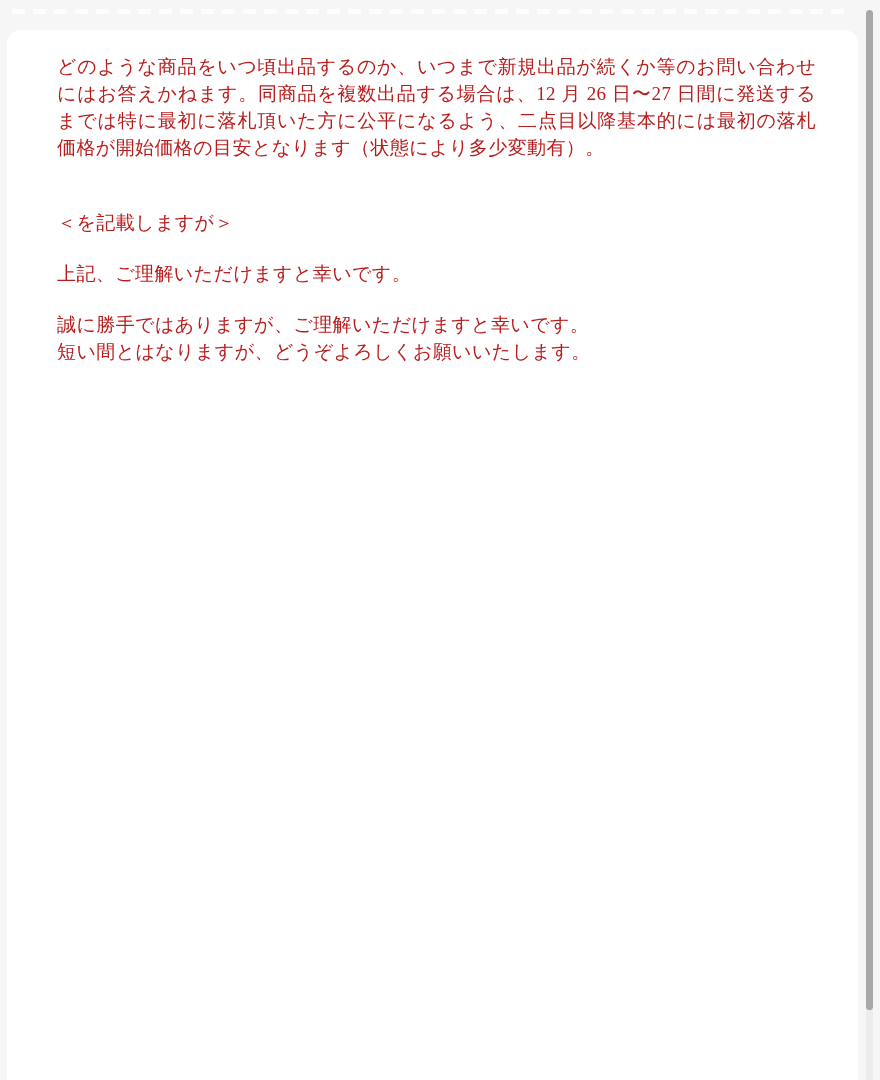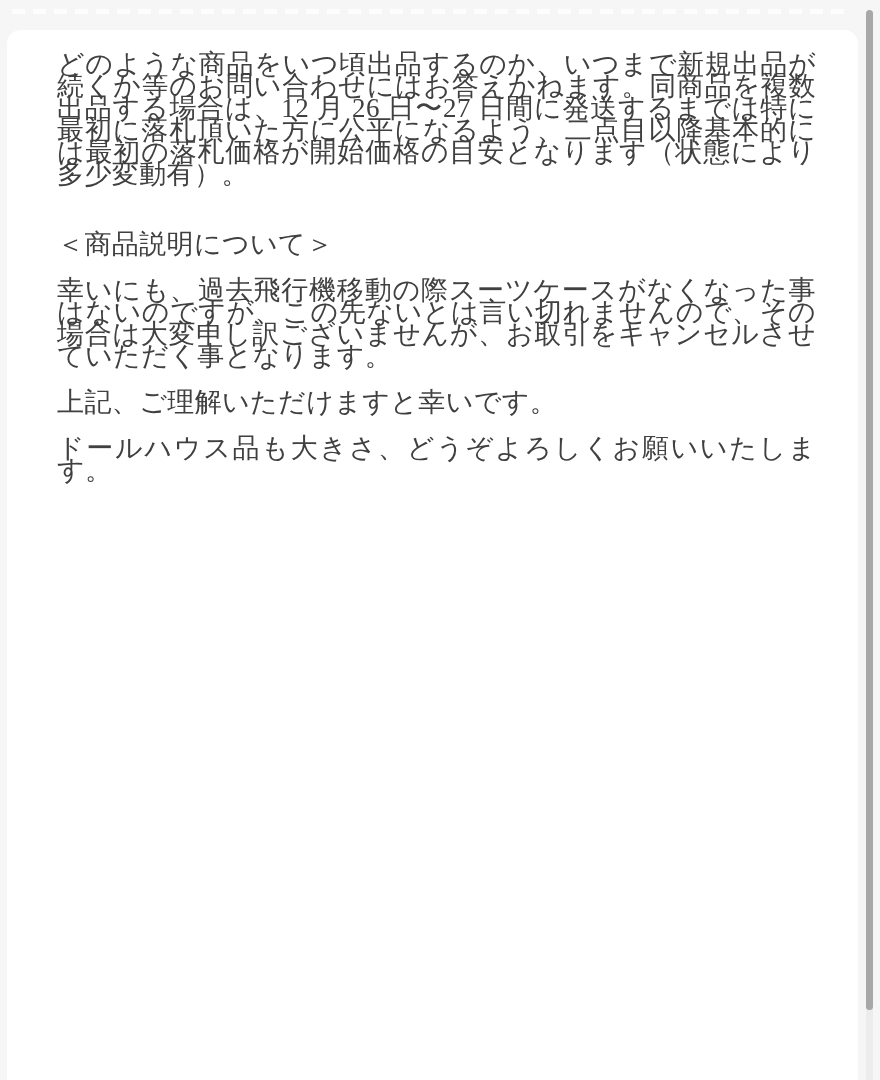--- a/index.html
+++ b/index.html
@@ -33,23 +33,23 @@
     position: absolute;
     left: 7px;
     top: 30px;
     width: 851px;
     bottom: 0;
     background: #ffffff;
     border-radius: 14px 14px 0 0;
   }
   .content {
     padding: 23px 42px 0 50px;
-    color: #404040;
-    font-size: 27px;
-    line-height: 22px;
+    color: #b91c1c;
+    font-size: 19px;
+    line-height: 27px;
     letter-spacing: 0.4px;
     text-align: justify;
     text-justify: inter-ideograph;
   }
   .section { margin: 0 0 24px 0; }
   .section.gap-large { margin-bottom: 48px; }
   .section-heading, .para { margin: 0; }
   
   .scroll-track {
     position: absolute;
@@ -77,30 +77,30 @@
 
   <div class="perforation"></div>
 
   <div class="card">
     <div class="content">
 
     <div class="section gap-large">
   <div class="para">どのような商品をいつ頃出品するのか、いつまで新規出品が続くか等のお問い合わせにはお答えかねます。同商品を複数出品する場合は、12 月 26 日〜27 日間に発送するまでは特に最初に落札頂いた方に公平になるよう、二点目以降基本的には最初の落札価格が開始価格の目安となります（状態により多少変動有）。</div>
         </div>
         <div class="section">
-  <div class="section-heading">＜商品説明について＞</div>
+  <div class="section-heading">＜を記載しますが＞</div>
         </div>
         <div class="section">
-          <div class="para">幸いにも、過去飛行機移動の際スーツケースがなくなった事はないのですが、この先ないとは言い切れませんので、その場合は大変申し訳ございませんが、お取引をキャンセルさせていただく事となります。</div>
         </div>
         <div class="section">
           <div class="para">上記、ご理解いただけますと幸いです。</div>
         </div>
         <div class="section">
-          <div class="para">ドールハウス品も大きさ、どうぞよろしくお願いいたします。</div>
+  <div class="para">誠に勝手ではありますが、ご理解いただけますと幸いです。</div>
+          <div class="para">短い間とはなりますが、どうぞよろしくお願いいたします。</div>
         </div>
       </div>
   </div>
 
   <div class="scroll-track"></div>
   <div class="scroll-thumb"></div>
 
 </div>
 
 </body></html>

